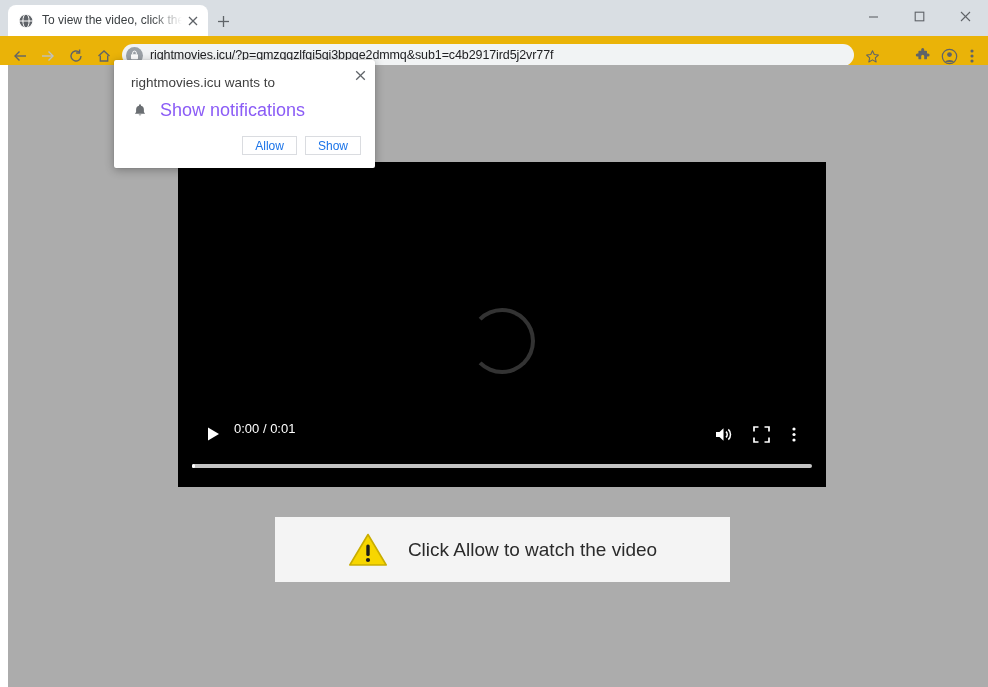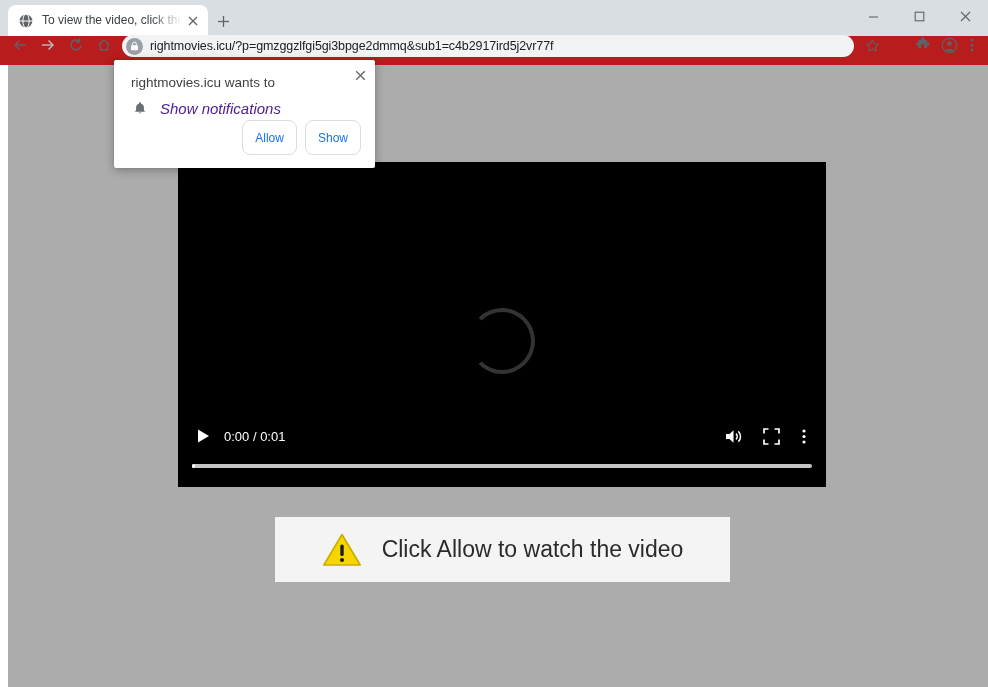--- a/index.html
+++ b/index.html
@@ -77,23 +77,23 @@
     width: 46px; height: 32px;
     display: flex; align-items: center; justify-content: center;
     color: #5f6368;
   }
 
   
   .toolbar {
     position: absolute;
     top: 36px; left: 0;
     width: 988px; height: 29px;
-    background: #b91c1c;
-    display: flex;
-    align-items: flex-end;
+    background: #eab308;
+    display: flex;
+    align-items: flex-start;
     padding: 8px 6px;
   }
   .nav-btn {
     width: 28px; height: 24px;
     display: flex; align-items: center; justify-content: center;
     flex: 0 0 28px;
     color: #5f6368;
   }
   .nav-btn.disabled { color: #bdc1c6; }
   .omnibox {
@@ -166,22 +166,22 @@
     border-radius: 50%;
     border-left-color: transparent;
     border-bottom-color: #333333;
   }
   .controls-row {
     position: absolute;
     left: 0; right: 0;
     bottom: 36px;
     height: 30px;
     display: flex;
-    align-items: center;
-    padding: 0 12px;
+    align-items: flex-start;
+    padding: 0 22px;
   }
   .play-btn {
     width: 26px; height: 26px;
     display: flex; align-items: center; justify-content: center;
     color: #ffffff;
     flex: 0 0 26px;
   }
   .time-display {
     color: #ffffff;
     font-size: 13px;
@@ -222,21 +222,21 @@
     align-items: center;
     justify-content: center;
   }
   .warn-icon {
     width: 40px; height: 40px;
     flex: 0 0 40px;
     margin-right: 20px;
     display: flex; align-items: center; justify-content: center;
   }
   .warn-text {
-    font-size: 23px;
+    font-size: 19px;
     color: #2b2b2b;
     white-space: nowrap;
   }
 
   
   .perm-dialog {
     position: absolute;
     left: 114px; top: 60px;
     width: 261px; height: 108px;
     background: #ffffff;
@@ -266,37 +266,36 @@
     align-items: center;
   }
   .perm-bell {
     width: 17px; height: 17px;
     flex: 0 0 17px;
     margin-right: 12px;
     display: flex; align-items: center; justify-content: center;
     color: #6a6e72;
   }
   .perm-option-label {
-    font-size: 15px;
-    color: #4c1d95;
-    white-space: nowrap;
-    font-style: italic;
+    font-size: 18px;
+    color: #8b5cf6;
+    white-space: nowrap;
   }
   .perm-actions {
     position: absolute;
     right: 14px; bottom: 13px;
     display: flex;
     gap: 8px;
   }
   .perm-btn {
     min-width: 52px;
-    height: 35px;
+    height: 19px;
     padding: 0 12px;
     border: 1px solid #dadce0;
-    border-radius: 8px;
+    border-radius: 0;
     background: #ffffff;
     color: #1a73e8;
     font-size: 12px;
     font-family: "Liberation Sans", sans-serif;
     display: flex; align-items: center; justify-content: center;
     white-space: nowrap;
   }
 
   
   .status-strip {

